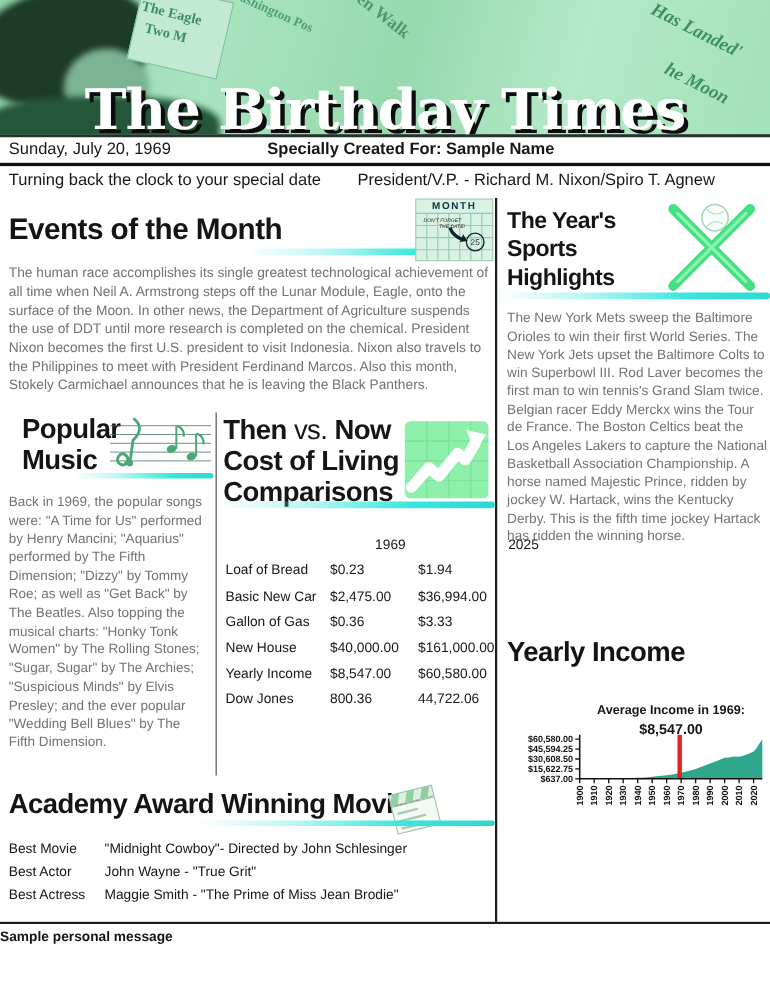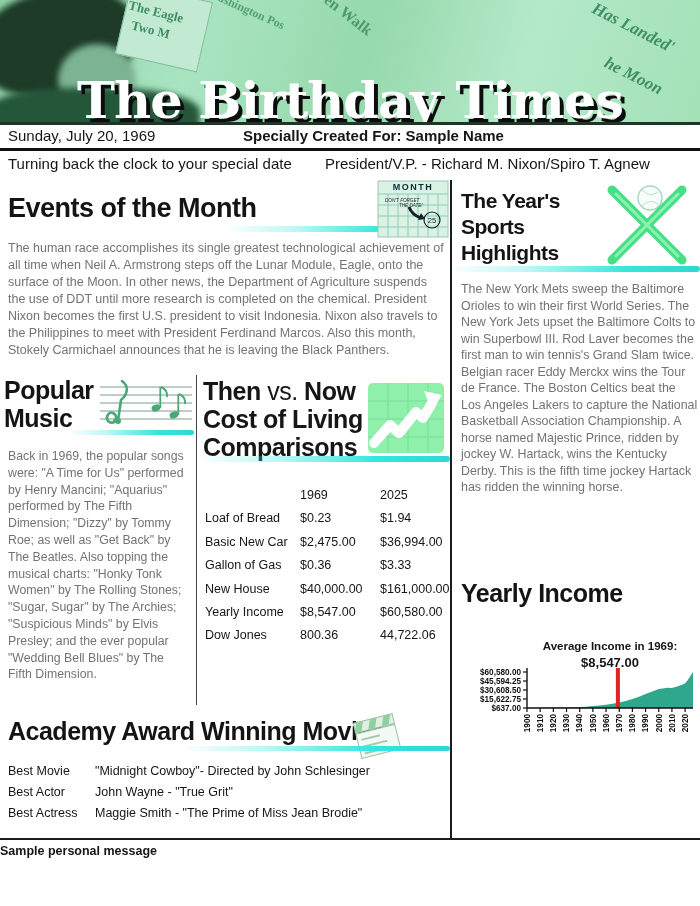--- a/index.html
+++ b/index.html
@@ -41,31 +41,31 @@
   .events-title{position:absolute;left:8px;top:194px;font-size:27px;}
   .events-body{position:absolute;left:8px;top:240px;width:438px;}
   .cal-icon{position:absolute;left:377px;top:180px;}
 
   
   .sports-title{position:absolute;left:461px;top:188px;font-size:21px;line-height:26px;}
   .sports-body{position:absolute;left:461px;top:281px;width:237px;line-height:16.5px;font-size:12.4px;}
   .bat-icon{position:absolute;left:596px;top:182px;}
 
   
-  .music-title{position:absolute;left:4px;top:376px;font-size:25px;line-height:28px;}
+  .music-title{position:absolute;left:20px;top:376px;font-size:25px;line-height:28px;}
   .music-body{position:absolute;left:8px;top:448px;width:183px;font-size:12.3px;line-height:16.8px;}
   .music-icon{position:absolute;left:100px;top:377px;}
 
   
   .cost-title{position:absolute;left:203px;top:377px;font-size:25px;line-height:28px;font-weight:bold;letter-spacing:-0.5px;}
   .cost-title .vs{font-weight:normal;}
   .chart-icon{position:absolute;left:366px;top:381px;}
   .cost-table{position:absolute;left:205px;top:484px;font-size:12.5px;line-height:23.4px;width:245px;}
   .cost-row{display:grid;grid-template-columns:95px 80px 1fr;}
-  .cost-head{display:grid;grid-template-columns:95px 80px 1fr;}
+  .cost-head{display:grid;grid-template-columns:95px 80px 1fr;gap:41px;}
 
   
   .movies-title{position:absolute;left:8px;top:718px;font-size:25px;}
   .clap-icon{position:absolute;left:352px;top:712px;}
   .movies-table{position:absolute;left:8px;top:761px;font-size:12.5px;line-height:21px;width:440px;}
   .movie-row{display:grid;grid-template-columns:87px 1fr;}
 
   
   .income-title{position:absolute;left:461px;top:580px;font-size:25px;}
   .income-anno{position:absolute;left:485px;top:640px;width:250px;text-align:center;font-weight:bold;}

